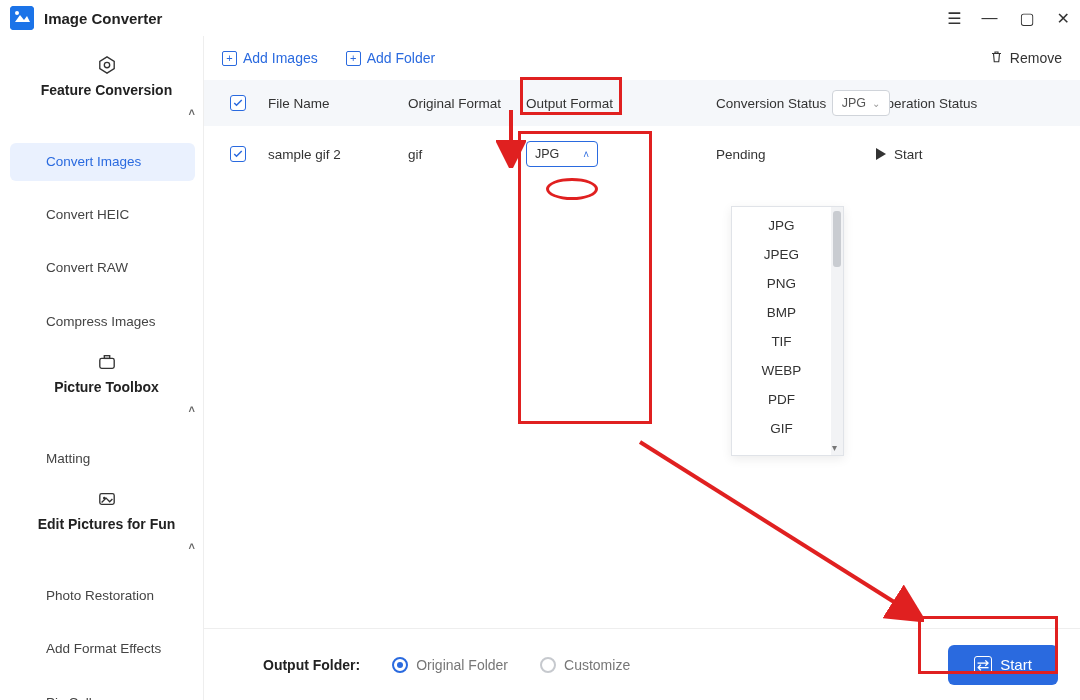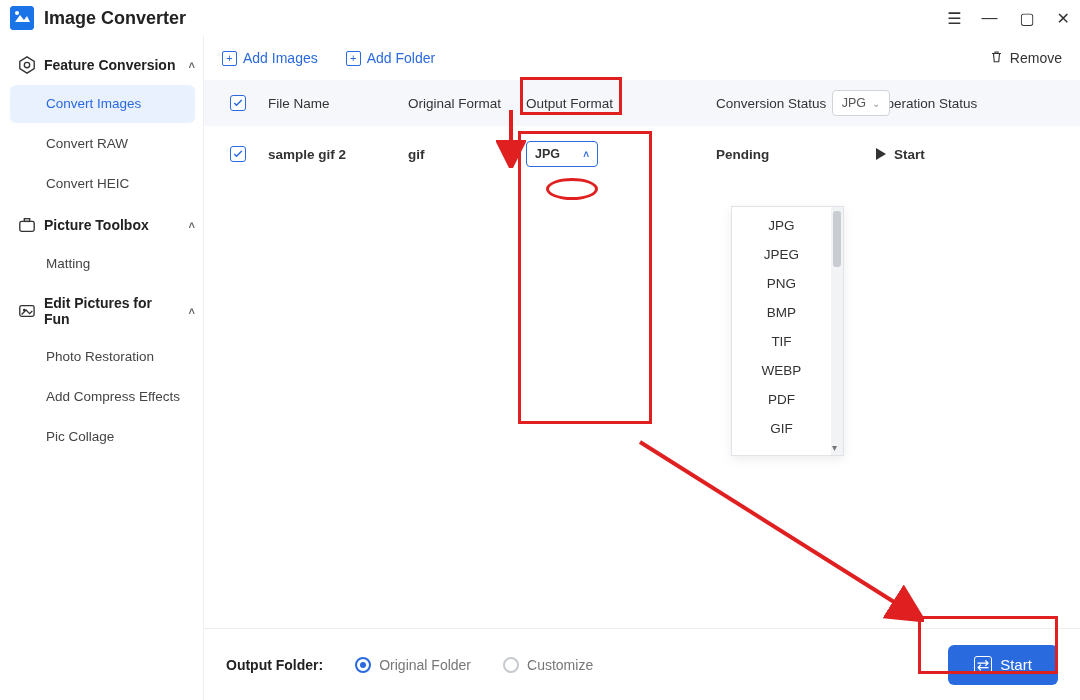--- a/index.html
+++ b/index.html
@@ -2,52 +2,52 @@
 <html><head>
 <meta charset="utf-8">
 <style>
   * { box-sizing: border-box; margin: 0; padding: 0; font-family: -apple-system, BlinkMacSystemFont, "Segoe UI", Arial, sans-serif; }
   body { width: 1080px; height: 700px; background: #fff; overflow: hidden; position: relative; }
 
   
   .titlebar { height: 36px; display: flex; align-items: center; padding: 0 10px; }
   .app-logo { width: 24px; height: 24px; background: #1b73e8; border-radius: 4px; margin-right: 10px; position: relative; }
   .app-logo svg { width: 24px; height: 24px; }
-  .app-title { font-size: 18px; font-weight: 600; color: #222; }
+  .app-title { font-size: 15px; font-weight: 600; color: #222; }
   .window-controls { margin-left: auto; display: flex; align-items: center; gap: 22px; color: #333; }
   .window-controls span { font-size: 16px; cursor: pointer; }
   .wc-bars { font-size: 18px; letter-spacing: -2px; }
 
   
   .app-body { display: flex; height: calc(700px - 36px); }
   .sidebar { width: 203px; padding: 10px 0 10px 10px; }
-  .sidebar-group-header { display: flex; align-items: center; gap: 8px; padding: 10px 8px; font-size: 14px; font-weight: 600; color: #222; cursor: pointer; }
+  .sidebar-group-header { display: flex; align-items: center; gap: 8px; padding: 10px 8px; font-size: 14px; font-weight: 600; color: #222; cursor: pointer; flex-direction: column; }
   .sidebar-group-header .sg-icon { width: 18px; height: 18px; display: inline-flex; align-items: center; justify-content: center; }
   .sidebar-group-header .chev { margin-left: auto; font-size: 11px; color: #666; }
-  .sidebar-item { padding: 10px 5px 10px 36px; font-size: 13.5px; color: #444; border-radius: 6px; margin: 1px 8px 2px 0; cursor: pointer; line-height: 1.35; }
+  .sidebar-item { padding: 10px 5px 10px 36px; font-size: 13.5px; color: #444; border-radius: 6px; margin: 15px 8px 2px 0; cursor: pointer; line-height: 1.35; }
   .sidebar-item.active { background: #eaf1fe; color: #2a6adf; }
 
   .main { flex: 1; display: flex; flex-direction: column; border-left: 1px solid #eee; position: relative; }
   .toolbar { height: 44px; display: flex; align-items: center; padding: 0 18px; gap: 28px; }
   .tool-link { color: #2a6adf; font-size: 14px; display: inline-flex; align-items: center; gap: 6px; cursor: pointer; }
   .tool-link .icon-box { width: 15px; height: 15px; border: 1.6px solid #2a6adf; border-radius: 2px; display:inline-flex; align-items:center; justify-content:center; font-size: 11px; line-height: 1; }
   .tool-remove { margin-left: auto; color: #333; font-size: 14px; display:inline-flex; align-items:center; gap:6px; cursor:pointer; }
   .trash-icon svg { width: 15px; height: 15px; }
 
   .table-header { display: grid; grid-template-columns: 52px 140px 118px 190px 160px 155px; align-items:center; background:#f5f7fa; height:46px; padding-left:8px; font-size:13.5px; color:#333; position:relative; }
   .th { padding: 0 4px; }
   .th-check { display:flex; justify-content:center; }
   .chk { width:16px; height:16px; border:1.6px solid #2a6adf; border-radius:3px; display:inline-flex; align-items:center; justify-content:center; background:#fff; cursor:pointer; }
   .chk svg { width:12px; height:12px; }
 
   .hdr-select { position:absolute; left:628px; top:10px; width:58px; height:26px; border:1px solid #d0d4da; border-radius:4px; display:flex; align-items:center; justify-content:center; gap:6px; font-size:12.5px; color:#555; cursor:pointer; background:#fff;}
   .hdr-select .caret { font-size:10px; color:#999; }
 
   .table-row { display: grid; grid-template-columns: 52px 140px 118px 190px 160px 155px; align-items:center; height:56px; padding-left:8px; font-size:13.5px; color:#333; }
-  .td { padding: 0 4px; font-weight: bold; }
+  .td { padding: 0 4px; }
   .row-select { width:72px; height:26px; border:1px solid #2a6adf; border-radius:4px; display:flex; align-items:center; justify-content:space-between; padding:0 8px; font-size:12.5px; color:#333; cursor:pointer; background:#fff; }
   .row-select .caret-up { font-size:10px; color:#2a6adf; }
   .op-start { display:flex; align-items:center; gap:8px; cursor:pointer; color:#333; }
   .op-start .play { width:0; height:0; border-left:10px solid #333; border-top:6px solid transparent; border-bottom:6px solid transparent; }
 
   
   .dropdown { position:absolute; left:527px; top:170px; width:113px; height:250px; background:#fff; border:1px solid #e0e3e8; box-shadow:0 3px 10px rgba(0,0,0,0.08); display:flex; }
   .dd-list { flex:1; list-style:none; padding:4px 0; }
   .dd-list li { text-align:center; font-size:13.5px; padding:7px 0; color:#333; cursor:pointer; }
   .dd-scroll { width:12px; background:#f2f3f5; position:relative; }
@@ -60,21 +60,21 @@
   .oval-red { border:3px solid #e02020; border-radius:50%; }
 
   
   .bottombar { margin-top:auto; height:72px; display:flex; align-items:center; padding:0 22px; border-top:1px solid #eee; font-size:14px; color:#333; }
   .radio { width:16px; height:16px; border-radius:50%; border:2px solid #c6c9ce; display:inline-block; margin-right:8px; position:relative; }
   .radio.checked { border-color:#2a6adf; }
   .radio.checked::after { content:''; position:absolute; inset:3px; border-radius:50%; background:#2a6adf; }
   .of-option { display:flex; align-items:center; margin-left:14px; color:#777; cursor:pointer;padding-left:18px; }
   .start-btn { margin-left:auto; width:110px; height:40px; background:#2a6adf; color:#fff; border:none; border-radius:6px; display:flex; align-items:center; justify-content:center; gap:8px; font-size:15px; cursor:pointer; }
   .start-btn .swap-icon { width:18px; height:18px; border:1.6px solid #fff; border-radius:3px; display:inline-flex; align-items:center; justify-content:center; }
-  .bold { font-weight:600; color:#222; }
+  .bold { font-weight:600; color:#222;margin-left:37px; }
 
   
 </style>
 </head>
 <body>
 
 <div class="titlebar">
   <div class="app-logo">
     <svg viewBox="0 0 24 24">
         <rect x="0" y="0" width="24" height="24" rx="4" fill="#1b73e8"></rect>
@@ -98,22 +98,23 @@
       <span class="sg-icon">
           <svg viewBox="0 0 20 20">
             <polygon points="10,1 18,6 18,14 10,19 2,14 2,6" fill="none" stroke="#333" stroke-width="1.5"></polygon>
             <circle cx="10" cy="10" r="3" fill="none" stroke="#333" stroke-width="1.5"></circle>
           </svg>
         </span>
       <span>Feature Conversion</span>
       <span class="chev">˄</span>
     </div>
     <div class="sidebar-item active"><span>Convert Images</span></div>
+    <div class="sidebar-item"><span>Convert HEIC</span></div>
     <div class="sidebar-item"><span>Convert RAW</span></div>
-    <div class="sidebar-item"><span>Convert HEIC</span></div>
+    <div class="sidebar-item"><span>Compress Images</span></div>
 
     <div class="sidebar-group-header">
       <span class="sg-icon">
           <svg viewBox="0 0 20 20">
             <rect x="2" y="6" width="16" height="11" rx="2" fill="none" stroke="#333" stroke-width="1.5"></rect>
             <rect x="7" y="3" width="6" height="3" fill="none" stroke="#333" stroke-width="1.5"></rect>
           </svg>
         </span>
       <span>Picture Toolbox</span>
       <span class="chev">˄</span>
@@ -125,21 +126,21 @@
           <svg viewBox="0 0 20 20">
             <rect x="2" y="4" width="16" height="12" rx="2" fill="none" stroke="#333" stroke-width="1.5"></rect>
             <circle cx="7" cy="9" r="1.5" fill="#333"></circle>
             <path d="M4 14 L9 9 L13 13 L16 10" fill="none" stroke="#333" stroke-width="1.5"></path>
           </svg>
         </span>
       <span>Edit Pictures for Fun</span>
       <span class="chev">˄</span>
     </div>
     <div class="sidebar-item"><span>Photo Restoration</span></div>
-    <div class="sidebar-item"><span>Add Compress Effects</span></div>
+    <div class="sidebar-item"><span>Add Format Effects</span></div>
     <div class="sidebar-item"><span>Pic Collage</span></div>
   </div>
 
   <div class="main">
     <div class="toolbar">
       <span class="tool-link">
         <span class="icon-box">+</span>
         <span>Add Images</span>
       </span>
       <span class="tool-link">

